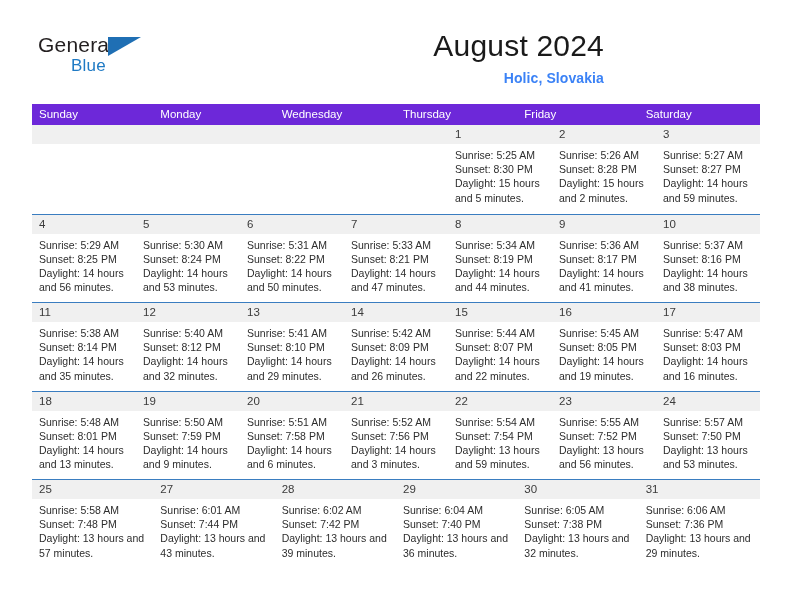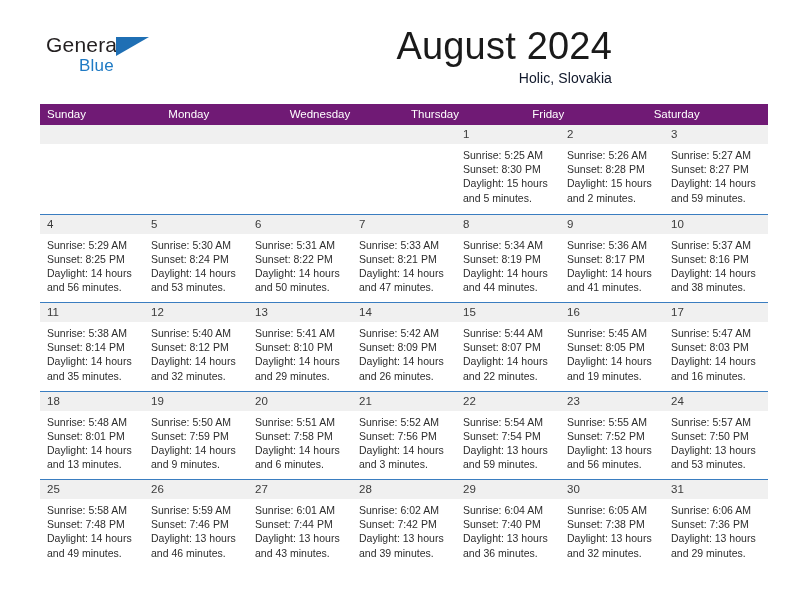--- a/index.html
+++ b/index.html
@@ -13,21 +13,20 @@
     font-family: "Liberation Sans", sans-serif;
     color: #000000;
     overflow: hidden;
   }
 
   .page {
     position: relative;
     width: 636px;
     height: 612px;
     box-sizing: border-box;
-    margin-left: 8px;
   }
 
   
   .top-bar {
     position: absolute;
     left: 32px;
     top: 28px;
     right: 32px;
     height: 62px;
   }
@@ -67,46 +66,46 @@
     line-height: 22px;
   }
 
   .title-block {
     position: absolute;
     right: 0;
     top: 0;
     text-align: right;
   }
   .month-title {
-    font-size: 38px;
+    font-size: 30px;
     font-weight: normal;
     color: #1a1a1a;
     line-height: 36px;
     letter-spacing: 0.2px;
   }
   .location {
     font-size: 14px;
-    font-weight: normal;
-    color: #0f172a;
+    font-weight: bold;
+    color: #3b82f6;
     line-height: 20px;
     margin-top: 4px;
     letter-spacing: 0.1px;
   }
 
   
   .calendar {
     position: absolute;
     left: 32px;
     top: 104px;
     width: 728px;
   }
 
   .dow-row {
     display: flex;
-    background: #701a75;
+    background: #6d28d9;
     height: 21px;
   }
   .dow-cell {
     flex: 1 1 0;
     color: #ffffff;
     font-size: 11.5px;
     line-height: 21px;
     padding-left: 7px;
     box-sizing: border-box;
     overflow: hidden;
@@ -459,31 +458,21 @@
           </div>
         </div>
         <div class="week-row">
           <div class="day-cell">
             <div class="day-number-band">
               <span class="day-number">25</span>
             </div>
             <div class="day-body">
               <div>Sunrise: 5:58 AM</div>
               <div>Sunset: 7:48 PM</div>
-              <div class="wrap">Daylight: 14 hours and 49 minutes.</div>
-            </div>
-          </div>
-          <div class="day-cell">
-            <div class="day-number-band">
-              <span class="day-number">26</span>
-            </div>
-            <div class="day-body">
-              <div>Sunrise: 5:59 AM</div>
-              <div>Sunset: 7:46 PM</div>
-              <div class="wrap">Daylight: 13 hours and 46 minutes.</div>
+              <div class="wrap">Daylight: 13 hours and 57 minutes.</div>
             </div>
           </div>
           <div class="day-cell">
             <div class="day-number-band">
               <span class="day-number">27</span>
             </div>
             <div class="day-body">
               <div>Sunrise: 6:01 AM</div>
               <div>Sunset: 7:44 PM</div>
               <div class="wrap">Daylight: 13 hours and 43 minutes.</div>

